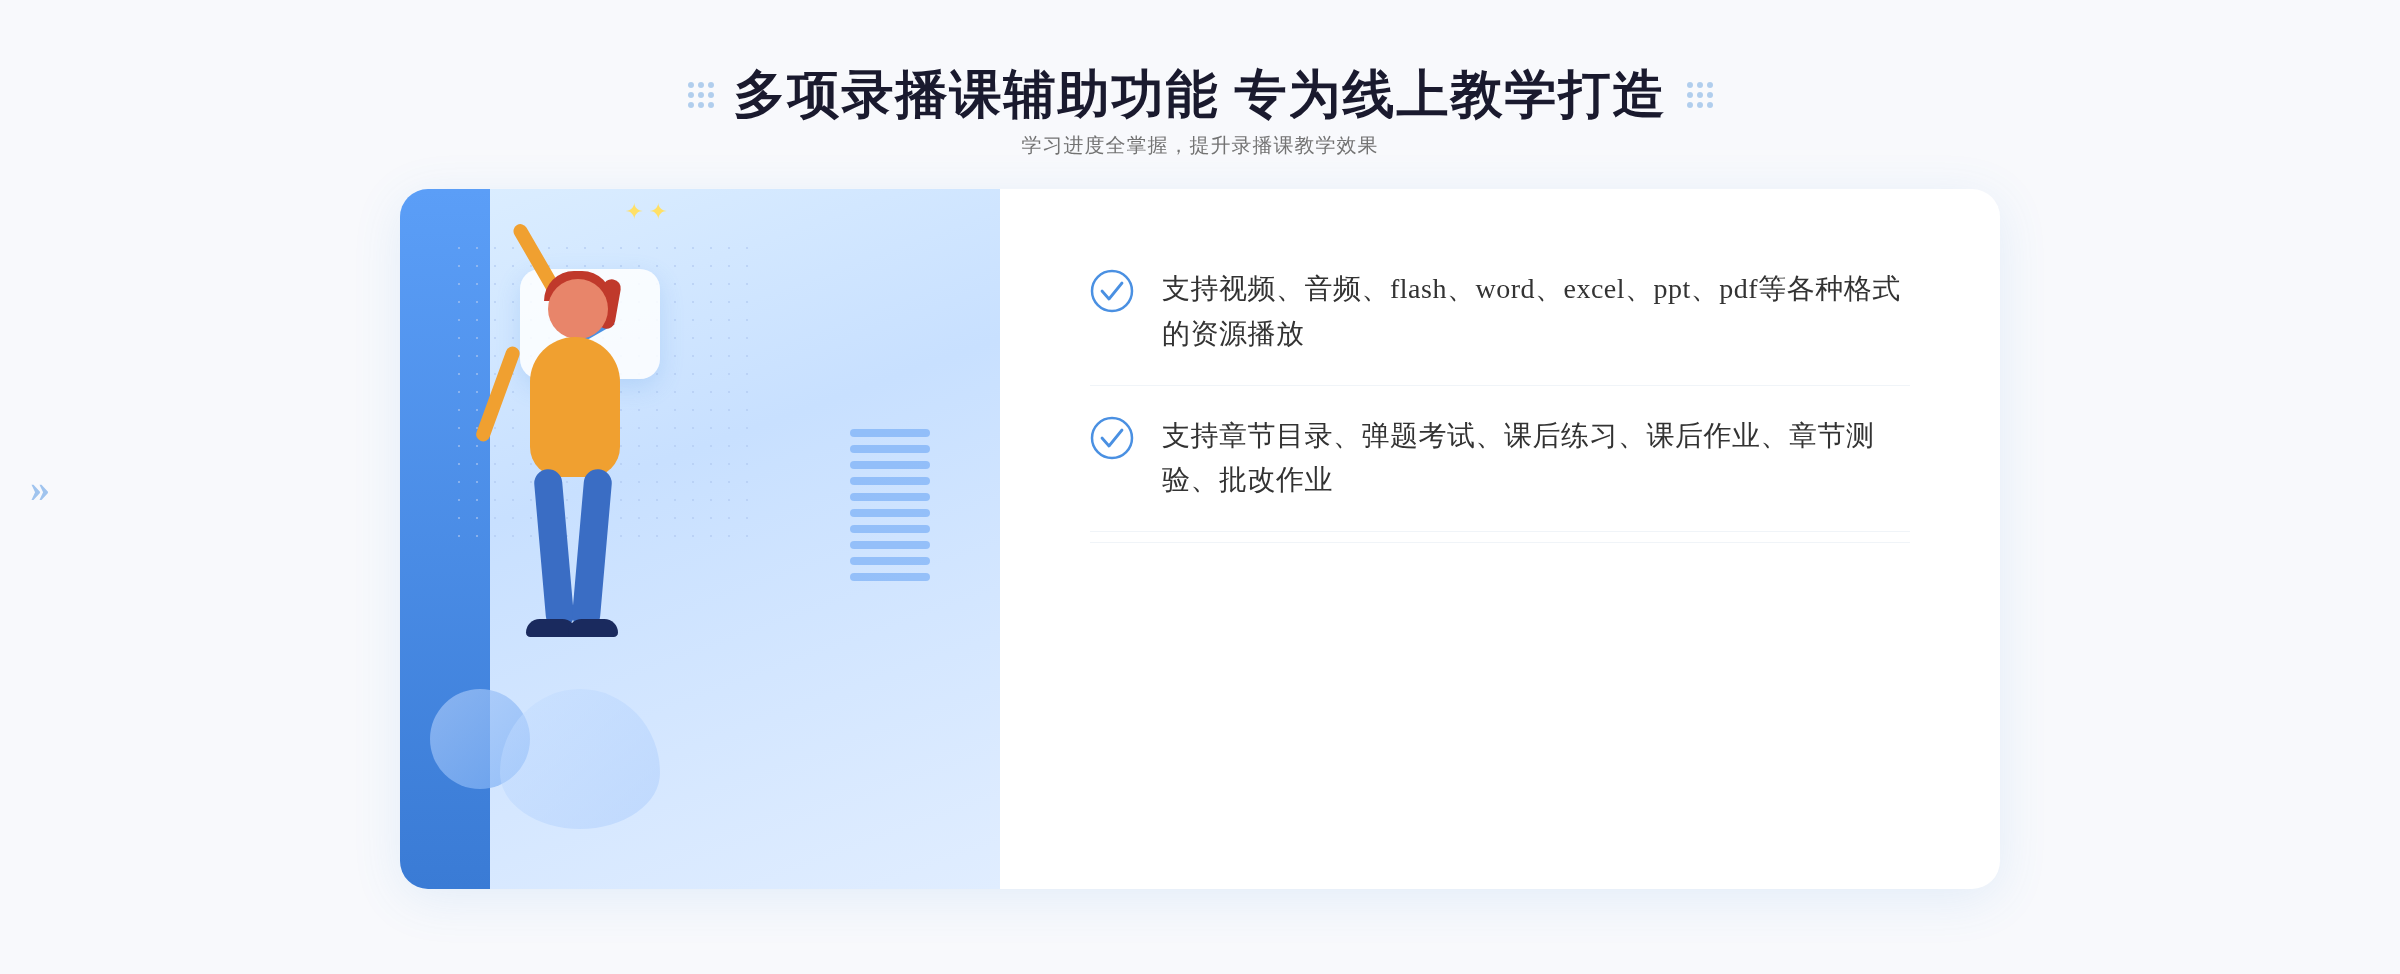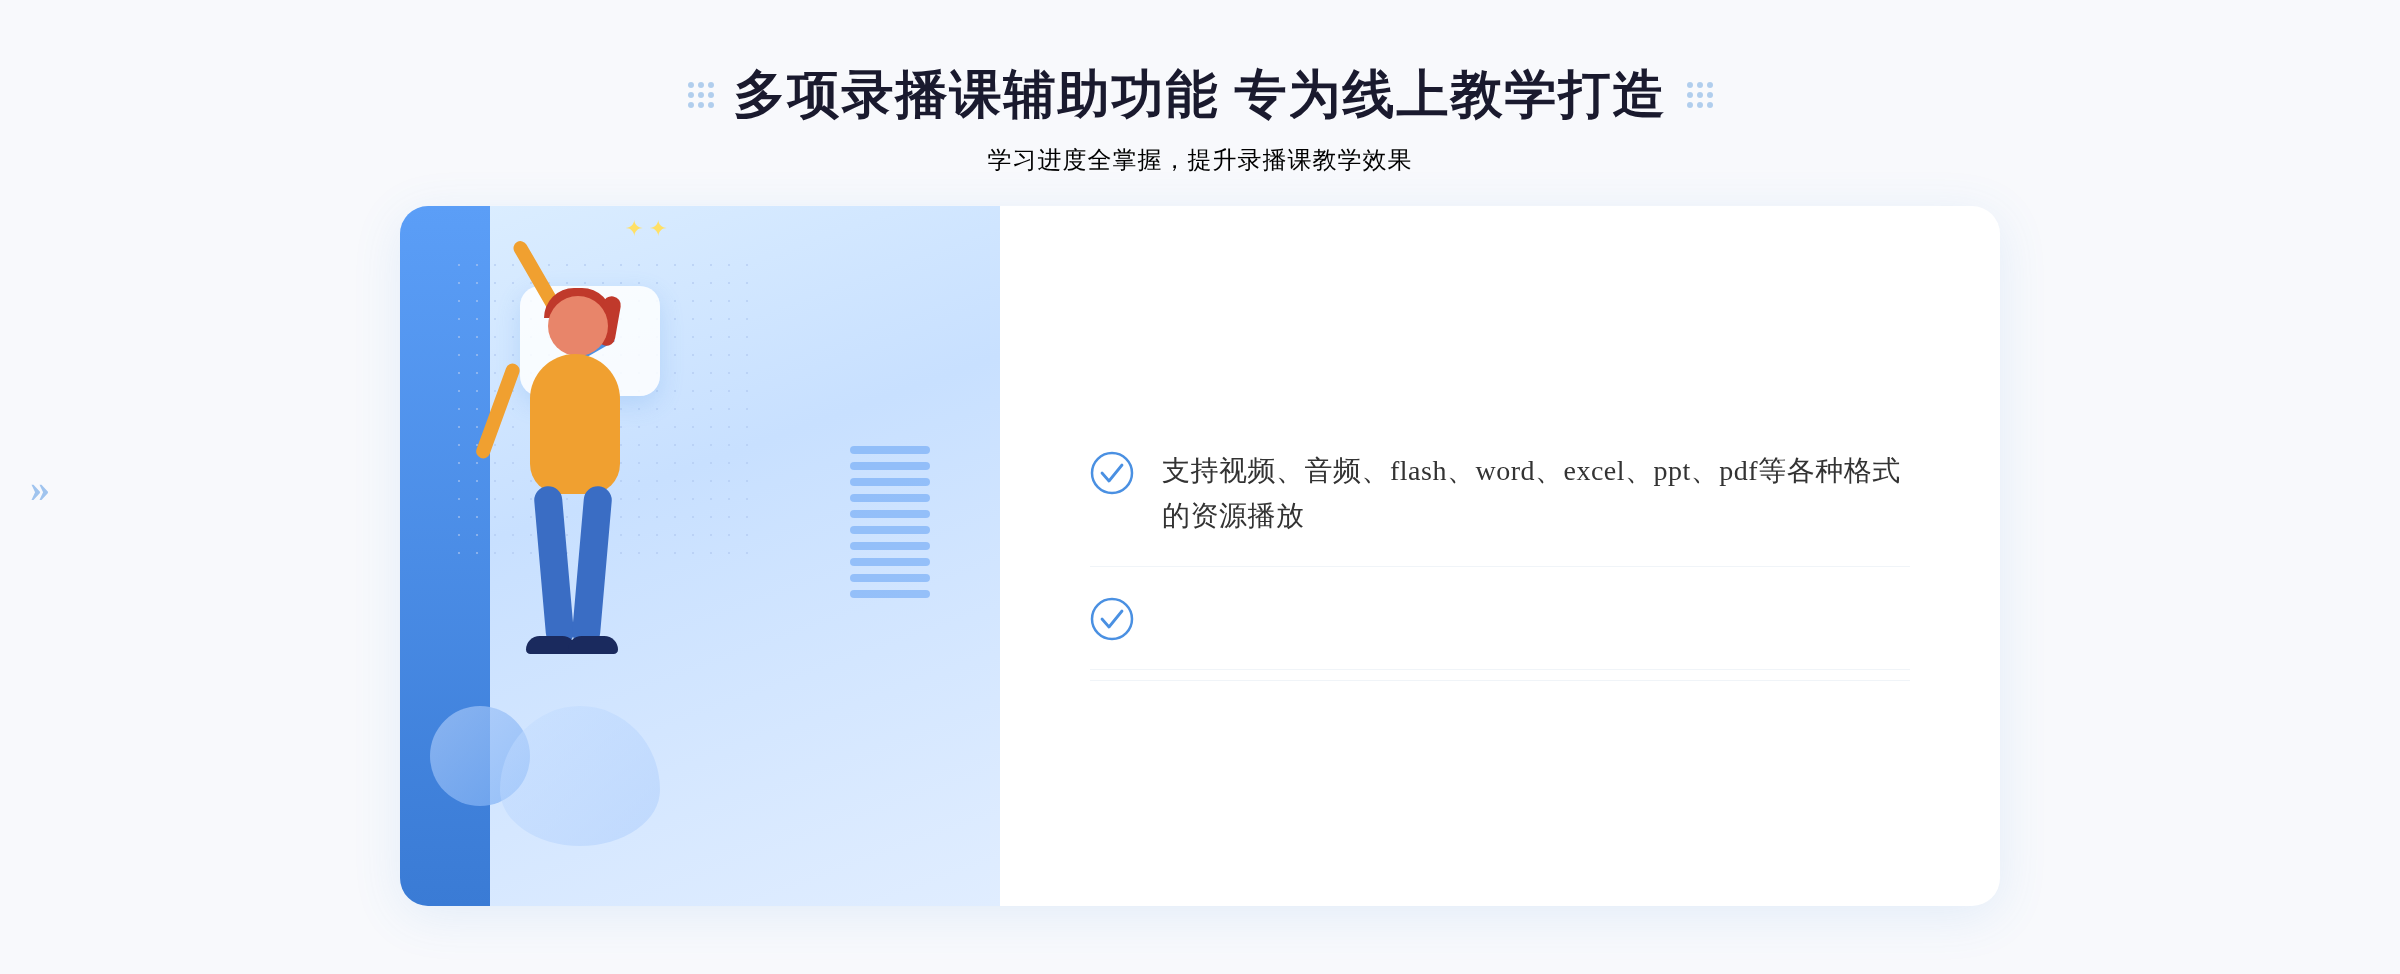--- a/index.html
+++ b/index.html
@@ -59,23 +59,23 @@
     }
 
     .main-title {
       font-size: 52px;
       font-weight: 600;
       color: #1a1a2e;
       letter-spacing: 2px;
     }
 
     .sub-title {
-      font-size: 24px;
-      color: #000000;
-      margin-top: 14px;
+      font-size: 20px;
+      color: #737373;
+      margin-top: 2px;
       font-weight: 400;
       letter-spacing: 1px;
     }
 
     
     .illus-dots-pattern {
       position: absolute;
       left: 50px;
       top: 50px;
       width: 300px;
@@ -350,21 +350,20 @@
       height: 100%;
       background: linear-gradient(180deg, #5b9ef7 0%, #3a7bd5 100%);
       border-radius: 0;
     }
 
     .right-features {
       flex: 1;
       padding: 60px 90px;
       display: flex;
       flex-direction: column;
-      justify-content: center;
       gap: 10px;
     }
   </style>
 </head>
 <body>
 
 <div class="page-container">
 
   <div class="header-section">
     <div class="header-decorators">
@@ -457,20 +456,21 @@
 
       <div class="feature-divider"></div>
 
       <div class="feature-item">
         <div class="feature-icon">
           <svg viewBox="0 0 44 44" fill="none" xmlns="http://www.w3.org/2000/svg">
             <circle cx="22" cy="22" r="20" stroke="#4a90e2" stroke-width="2.5" fill="none"></circle>
             <path d="M12 22 L19 30 L32 14" stroke="#4a90e2" stroke-width="2.8" stroke-linecap="round" stroke-linejoin="round" fill="none"></path>
           </svg>
         </div>
+        <span class="feature-text">支持章节目录、弹题考试、课后练习、课后作业、章节测验、批改作业</span>
       </div>
 
       <div class="feature-divider"></div>
 
 
       <div class="feature-divider"></div>
 
 
     </div>
   </div>

